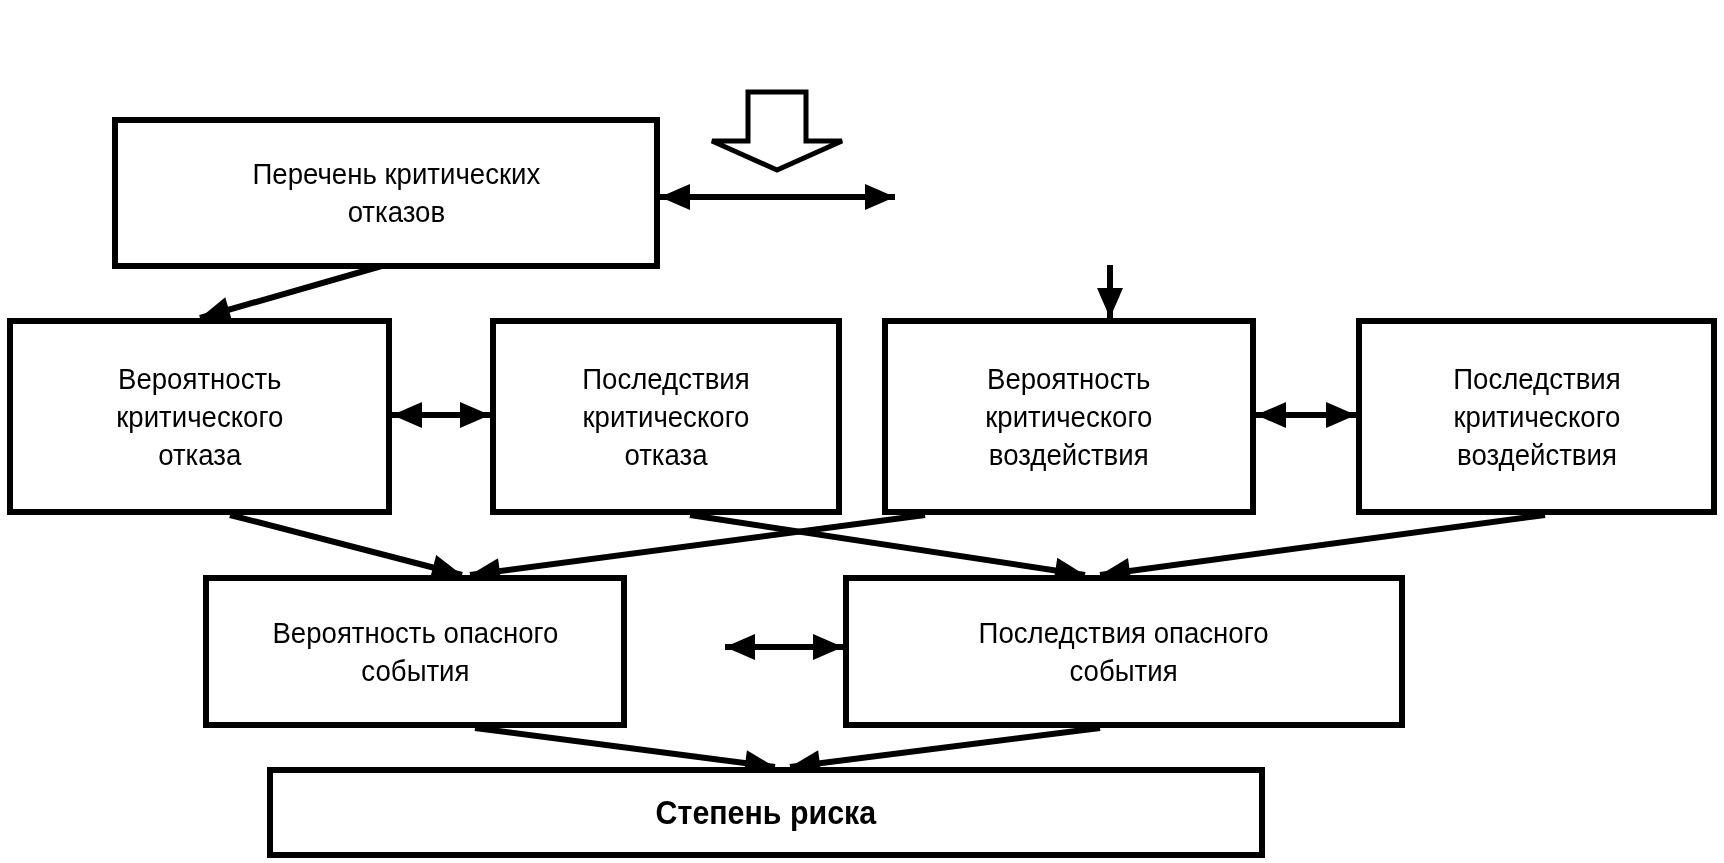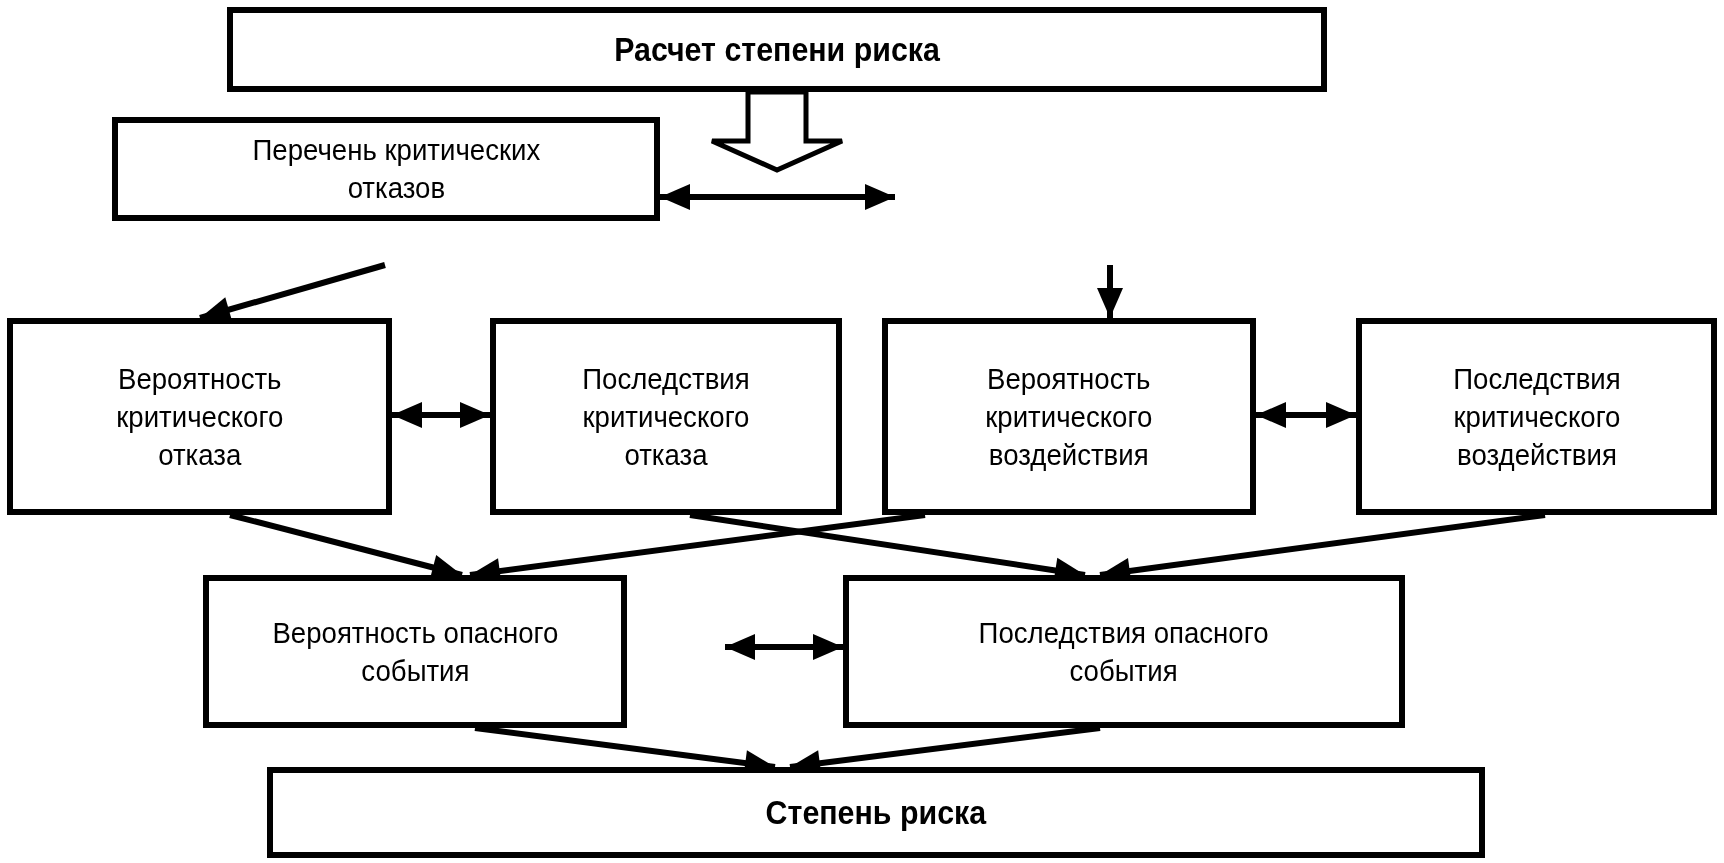--- a/index.html
+++ b/index.html
@@ -51,25 +51,22 @@
         <line x1="725" y1="647" x2="843" y2="647" stroke="#000" stroke-width="6"></line>
         <polygon points="843,647 813,660 813,634" fill="#000"></polygon>
         <polygon points="725,647 755,634 755,660" fill="#000"></polygon>
         <line x1="475" y1="728" x2="775" y2="767" stroke="#000" stroke-width="6"></line>
         <polygon points="775,767 743.5744334863928,776.0240661178235 746.9262294730129,750.2410200668993" fill="#000"></polygon>
         <line x1="1100" y1="728" x2="790" y2="767" stroke="#000" stroke-width="6"></line>
         <polygon points="790,767 818.142679649252,750.3569959995325 821.3880654293431,776.153652200257" fill="#000"></polygon>
       </g>
   </svg>
 
-  <div class="node bold" style="left:227px; top:7px; width:1100px; height:85px;">
-    <span>Расчет степени риска</span>
-  </div>
 
-  <div class="node" style="left:112px; top:117px; width:548px; height:104px;padding-left:21px;">
+  <div class="node" style="left:112px; top:117px; width:548px; height:152px;padding-left:21px;">
     <span>Перечень критических
 отказов</span>
   </div>
 
 
   <div class="node" style="left:7px; top:318px; width:385px; height:197px;">
     <span>Вероятность
 критического
 отказа</span>
   </div>
@@ -95,16 +92,16 @@
   <div class="node" style="left:203px; top:575px; width:424px; height:153px;">
     <span>Вероятность опасного
 события</span>
   </div>
 
   <div class="node" style="left:843px; top:575px; width:562px; height:153px;">
     <span>Последствия опасного
 события</span>
   </div>
 
-  <div class="node bold" style="left:267px; top:767px; width:1218px; height:91px;">
+  <div class="node bold" style="left:267px; top:767px; width:998px; height:91px;">
     <span>Степень риска</span>
   </div>
 </div>
 
 </body></html>

